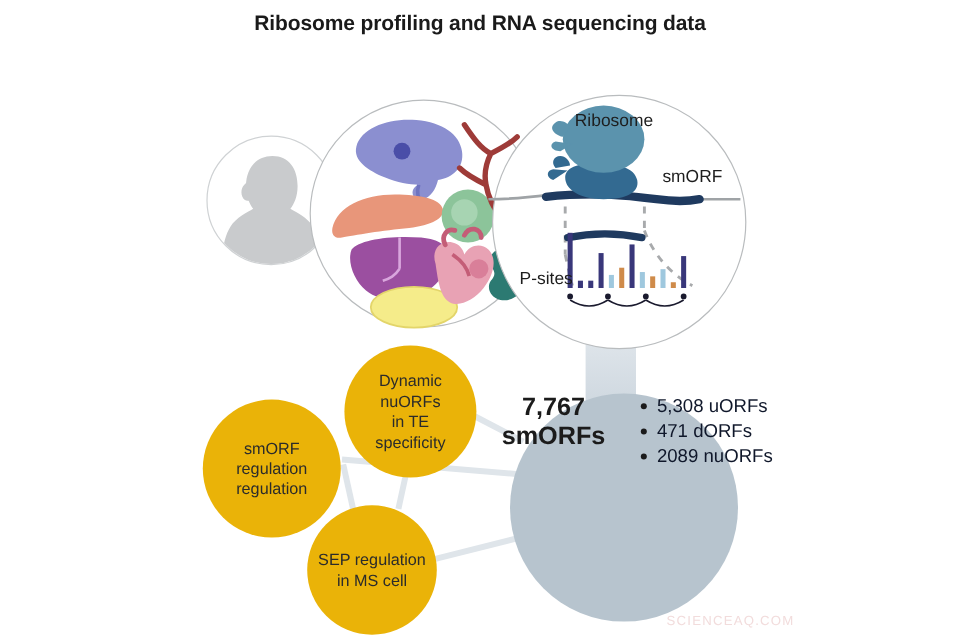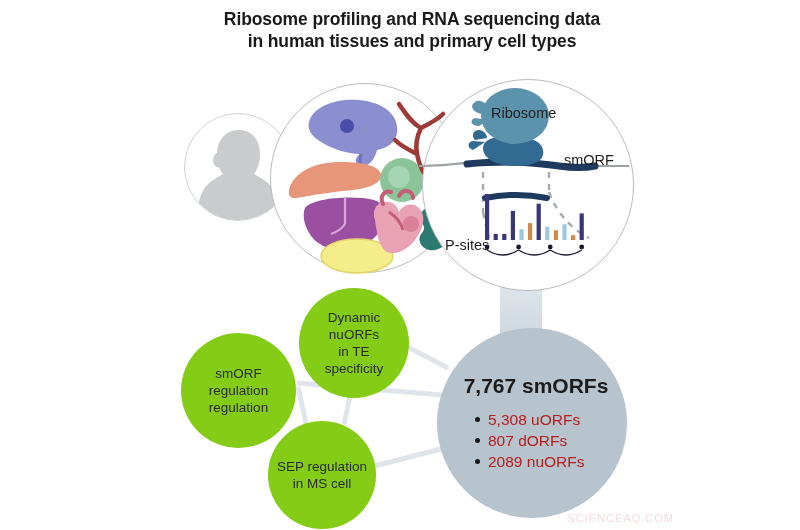--- a/index.html
+++ b/index.html
@@ -3,21 +3,21 @@
 <meta charset="utf-8">
 <style>
   html,body{margin:0;padding:0;}
   body{
     width:800px;height:530px;
     background:#ffffff;
     font-family:"Liberation Sans", sans-serif;
     overflow:hidden;
     position:relative;
   }
-  #stage{position:absolute;left:12px;top:0;width:668px;height:530px;text-decoration:underline;}
+  #stage{position:absolute;left:0;top:0;width:668px;height:530px;text-decoration:underline;}
 
   
   .title-block{
     position:absolute;left:0;top:8px;width:800px;
     text-align:center;
     color:#1a1a1a;
     font-weight:bold;
     font-size:17.5px;
     line-height:22px;
     letter-spacing:-0.1px;
@@ -37,72 +37,71 @@
   .ribo-circ{left:410px;top:79px;width:212px;height:212px;}
 
   
   .bubble{
     position:absolute;border-radius:50%;
     background:#c2cdd7;
     display:flex;align-items:center;justify-content:center;
     text-align:center;color:#2b2b2b;
     box-sizing:border-box;
   }
-  .bubble-soft{background:#84cc16;}
+  .bubble-soft{background:#eab308;}
   .results-circ{
     left:425px;top:328px;width:190px;height:190px;
     background:#b7c4ce;
-    flex-direction:column;align-items:flex-start;
+    flex-direction:row;align-items:flex-start;
     padding-left:22px;
   }
   .results-title{
     font-size:21px;font-weight:bold;color:#1b1b1b;
     margin-bottom:11px;width:100%;text-align:center;
     padding-right:14px;box-sizing:border-box;
   }
   .results-list{
     list-style:none;margin:0;padding:0 0 0 16px;
-    font-size:15.5px;line-height:21px;color:#b91c1c;text-align:left;
+    font-size:15.5px;line-height:21px;color:#0f172a;text-align:left;
   }
   .results-list li{position:relative;padding-left:13px;white-space:nowrap;}
   .results-list li:before{
     content:"";position:absolute;left:0;top:8px;
     width:5px;height:5px;border-radius:50%;background:#1b1b1b;
   }
 
   .b-dynamic{left:287px;top:288px;width:110px;height:110px;font-size:13.5px;line-height:17px;}
   .b-express{left:169px;top:333px;width:115px;height:115px;font-size:13.5px;line-height:17px;}
   .b-sep{left:256px;top:421px;width:108px;height:108px;font-size:13.5px;line-height:17px;}
 
   .stem{
     position:absolute;left:488px;top:258px;width:42px;height:78px;
     background:linear-gradient(to bottom,#e6ebef,#cfd8e0);
   }
 
   
-  .lbl{position:absolute;color:#1d1d1d;font-size:14.5px;white-space:nowrap;margin-top:12px;}
+  .lbl{position:absolute;color:#1d1d1d;font-size:14.5px;white-space:nowrap;}
   .lbl-ribosome{left:479px;top:93px;}
   .lbl-smorf{left:552px;top:140px;}
   .lbl-psites{left:433px;top:225px;}
 
   .wm{
     position:absolute;right:6px;bottom:6px;
     font-size:11px;letter-spacing:1px;color:#f2dcdc;
     font-family:"Liberation Sans", sans-serif;
   }
   svg{display:block;overflow:visible;}
 </style>
 </head>
 <body>
 
 <div id="stage">
 
   <div class="title-block">
     <span class="title-line">Ribosome profiling and RNA sequencing data</span>
-    <span class="title-line">in human tissues and primary cell types</span>
   </div>
 
   <svg style="position:absolute;left:0;top:0;width:800px;height:530px;">
     <line x1="430" y1="395" x2="285" y2="383" stroke="#dfe5ea" stroke-width="5"></line>
     <line x1="436" y1="368" x2="392" y2="345" stroke="#dfe5ea" stroke-width="5"></line>
     <line x1="437" y1="447" x2="362" y2="466" stroke="#dfe5ea" stroke-width="5"></line>
     <line x1="286" y1="387" x2="296" y2="432" stroke="#dfe5ea" stroke-width="5"></line>
     <line x1="339" y1="392" x2="332" y2="424" stroke="#dfe5ea" stroke-width="5"></line>
   </svg>
 
@@ -251,19 +250,19 @@
     <div>
       <div>SEP regulation</div>
       <div>in MS cell</div>
     </div>
   </div>
 
   <div class="bubble results-circ">
     <div class="results-title">7,767 smORFs</div>
     <ul class="results-list">
       <li>5,308 uORFs</li>
-      <li>807 dORFs</li>
+      <li>471 dORFs</li>
       <li>2089 nuORFs</li>
     </ul>
   </div>
 
   <div class="wm">SCIENCEAQ.COM</div>
 </div>
 
 </body></html>

